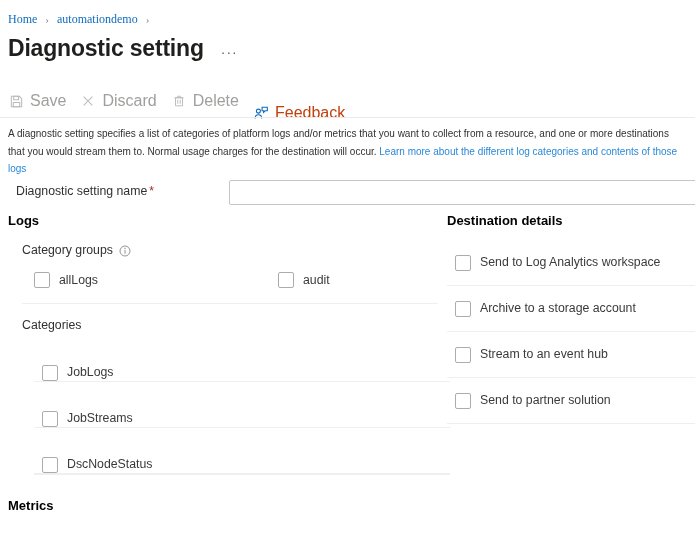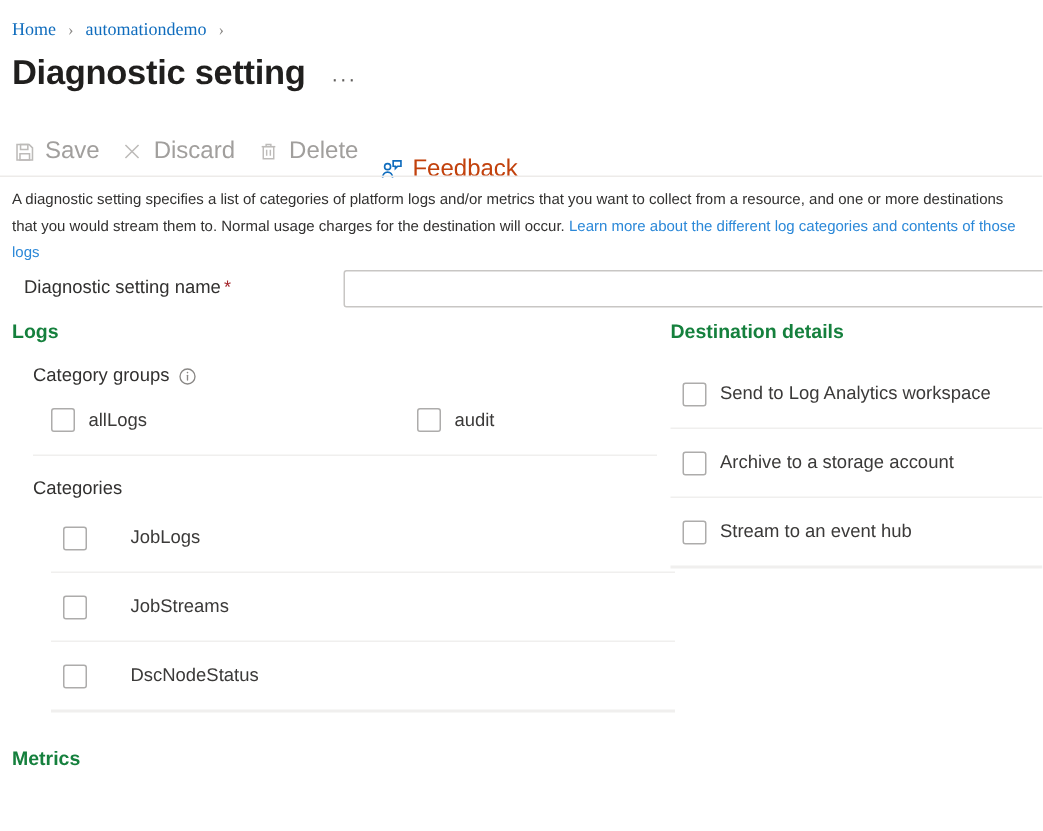--- a/index.html
+++ b/index.html
@@ -171,21 +171,21 @@
     position: absolute;
     left: 447px;
     top: 212px;
     width: 248px;
   }
 
   .section-head {
     font-size: 13px;
     line-height: 18px;
     font-weight: 600;
-    color: #15803d;
+    color: #000000;
   }
   .sub-head {
     font-size: 12.3px;
     line-height: 17px;
     color: #323130;
     display: flex;
     align-items: center;
   }
   .info-ico {
     margin-left: 6px;
@@ -230,22 +230,21 @@
   #category-groups-row {
     display: flex;
     padding-left: 26px;
   }
   #category-groups-row .cb-row { width: 172px; }
 
   .cat-item {
     padding-left: 34px;
     height: 45px;
     display: flex;
-    align-items: center;
-    gap: 20px;
+    align-items: flex-end;
   }
   #categories-list .hr { margin-left: 26px; width: 416px; }
 
   
   .dest-item {
     padding-left: 8px;
     height: 45px;
     display: flex;
     align-items: center;
   }
@@ -398,17 +397,21 @@
       <span class="cb-label">Archive to a storage account</span>
     </div>
     <div class="hr"></div>
 
     <div class="dest-item">
       <span class="cb"></span>
       <span class="cb-label">Stream to an event hub</span>
     </div>
     <div class="hr"></div>
 
+    <div class="dest-item">
+      <span class="cb"></span>
+      <span class="cb-label">Send to partner solution</span>
+    </div>
     <div class="hr"></div>
 
   </div>
 
 </div>
 
 </body></html>

